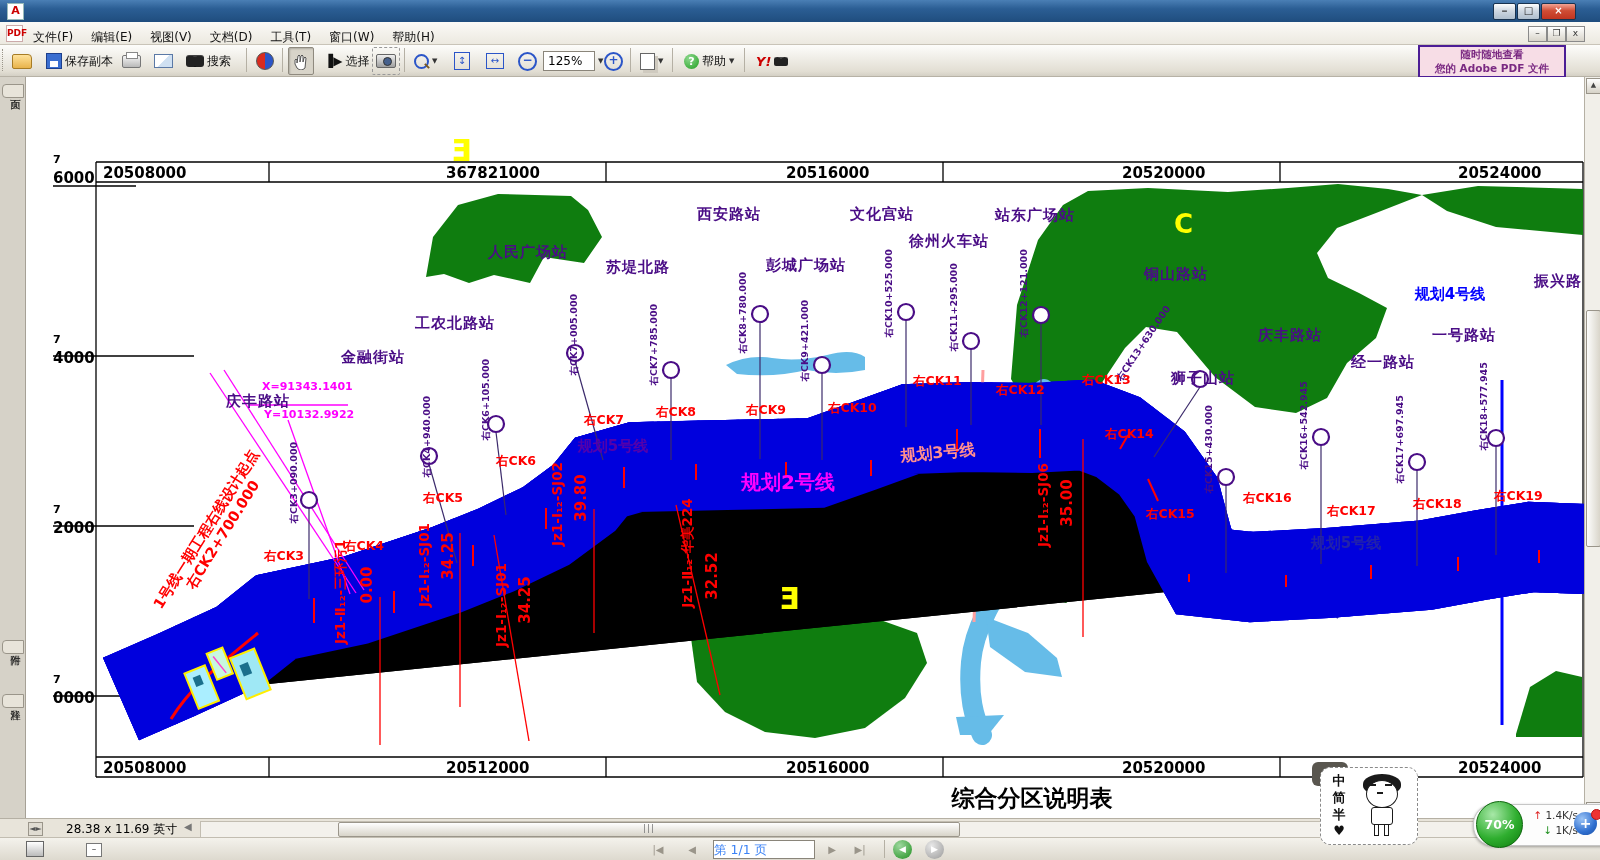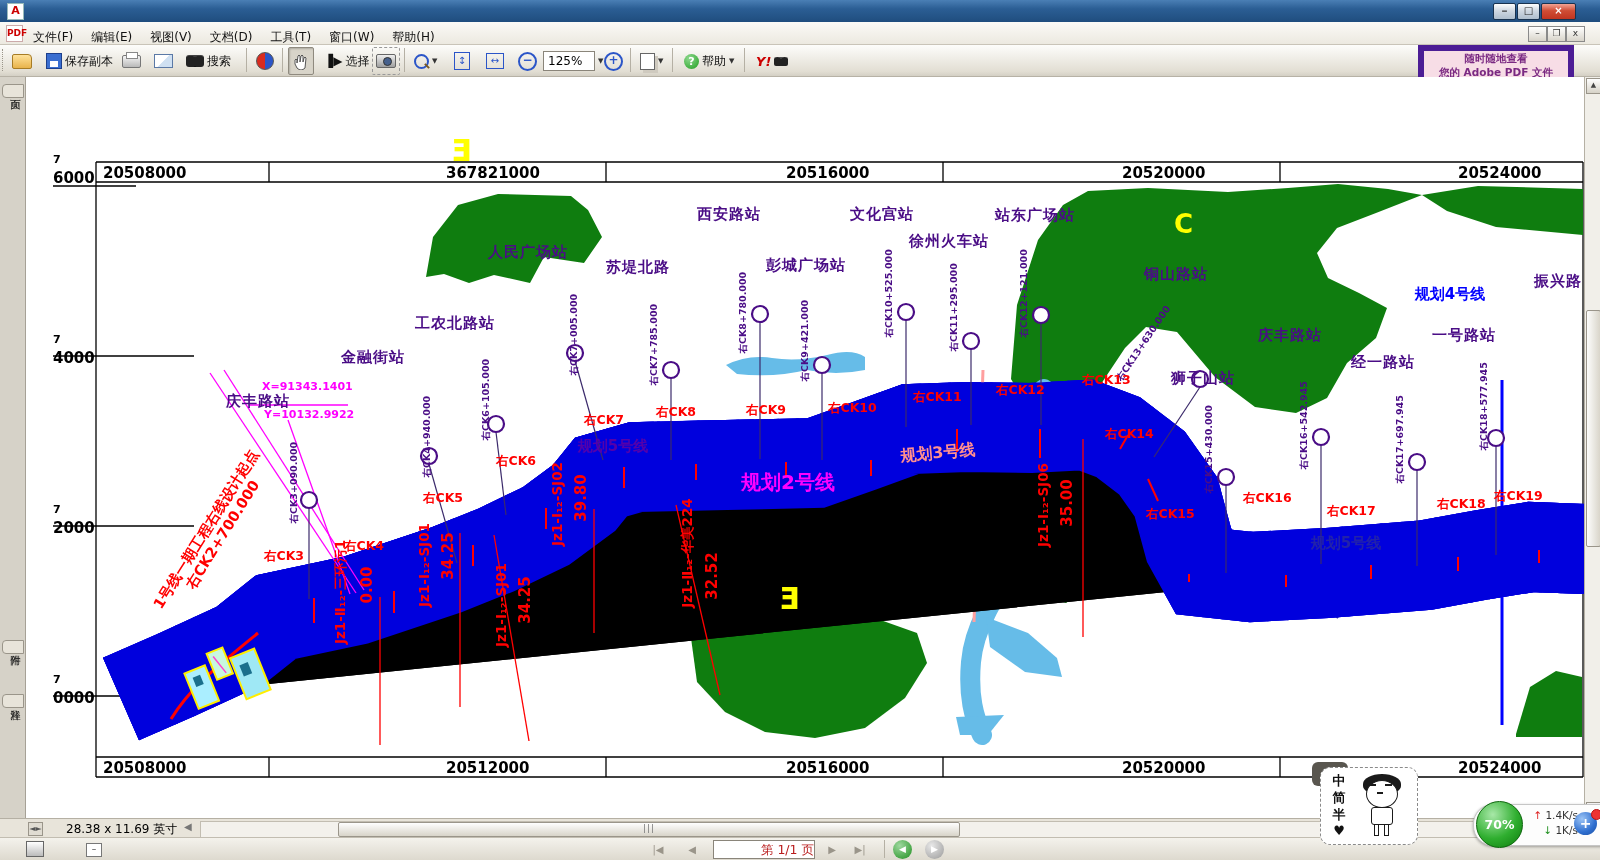--- a/index.html
+++ b/index.html
@@ -23,21 +23,21 @@
   .docbtn{top:26px;width:17px;height:14px;border:1px solid #8a8a8a;background:linear-gradient(#fff,#d8d4ca);
     font-size:9px;line-height:12px;text-align:center;color:#333}
   #toolbar{left:0;top:45px;width:1600px;height:31px;background:linear-gradient(#fdfdfb,#e2ded3 85%,#d4d0c5);
     border-bottom:1px solid #b7b2a6}
   .tbtn{position:absolute;top:2px;height:26px;display:flex;align-items:center;gap:3px;padding:0 3px;border:1px solid transparent;border-radius:2px}
   .tbtn.pressed{border:1px solid #8f8a7f;background:#d8d4c9;box-shadow:inset 1px 1px 2px #00000033}
   .tlabel{font-size:12px;color:#111;white-space:nowrap}
   .caret{font-size:7px;color:#333}
   .grip{position:absolute;top:4px;width:3px;height:22px;border-left:1px dotted #9a958a}
   .sep{position:absolute;top:3px;width:1px;height:24px;background:#b5b0a4}
-  #banner{left:1418px;top:45px;width:144px;height:29px;background:#f7dde6;border:6px solid #4c1d95;
+  #banner{left:1418px;top:45px;width:144px;height:29px;background:#f7dde6;border:2px solid #4c1d95;
     font-size:10.5px;color:#7a2982;font-weight:bold;text-align:center;line-height:14px}
   
   #navstrip{left:0;top:77px;width:25px;height:741px;background:#d6d2c8;border-right:1px solid #a6a196}
   .navtab{position:absolute;left:2px;width:20px;padding:6px 0;background:#e8e4da;border:1px solid #9a958a;border-radius:4px 0 0 4px;
     writing-mode:vertical-rl;text-align:center;font-size:10.5px;color:#222}
   #page{left:26px;top:77px;width:1559px;height:741px;background:#fff;overflow:hidden}
   #mapsvg{position:absolute;left:0;top:0}
   .grid-lbl{position:absolute;font-size:15px;font-weight:bold;color:#000;white-space:nowrap}
   
   .st-name{position:absolute;width:140px;text-align:center;font-size:15px;font-weight:bold;color:#4a0d86;letter-spacing:1px;white-space:nowrap}
@@ -58,21 +58,21 @@
   .scr-arrow{position:absolute;left:1px;width:13px;height:14px;background:linear-gradient(#fefefe,#d6d2c7);border:1px solid #9a958a;
     font-size:7px;text-align:center;line-height:13px;color:#444}
   #vthumb{position:absolute;left:1px;top:233px;width:13px;height:235px;background:linear-gradient(90deg,#fdfdfc,#d9d5ca);border:1px solid #9a958a;border-radius:2px}
   #statusbar1{left:0;top:818px;width:1600px;height:19px;background:#e8e4da;border-top:1px solid #b5b0a4;font-size:12px;color:#000}
   #hscroll-track{position:absolute;left:200px;top:2px;width:1380px;height:15px;background:#f3f1ec;border:1px solid #c2bdb1}
   #hthumb{position:absolute;left:137px;top:0;width:620px;height:13px;background:linear-gradient(#fefefe,#d8d4c9);border:1px solid #9a958a;border-radius:2px;
     text-align:center;line-height:11px;font-size:9px;color:#777;letter-spacing:1px}
   #statusbar2{left:0;top:837px;width:1600px;height:23px;background:linear-gradient(#f4f2ec,#dcd8cd);border-top:1px solid #c2bdb1;font-size:13px}
   .navarr{position:absolute;top:3px;width:24px;height:17px;text-align:center;line-height:17px;font-size:10px;color:#9a958a}
   #page-ind{position:absolute;left:713px;top:2px;width:100px;height:17px;background:#fff;border:1px solid #8a857a;
-    text-align:right;line-height:17px;font-size:12.5px;color:#b91c1c}
+    text-align:left;line-height:17px;font-size:12.5px;color:#3b82f6}
   .navball{position:absolute;top:2px;width:19px;height:19px;border-radius:50%;color:#fff;font-size:9px;text-align:center;line-height:19px;font-weight:bold}
   
   #ime-blob{left:1312px;top:762px;width:36px;height:24px;background:#59564f;border-radius:6px}
   #ime{left:1320px;top:767px;width:96px;height:76px;background:#fff;border:1.5px dashed #8a8a8a;border-radius:10px}
   .ime-ch{position:absolute;left:10px;width:16px;text-align:center;font-size:13px;font-weight:bold;color:#111}
   #ime-face{position:absolute;left:34px;top:6px;width:54px;height:64px}
   #face-hair{position:absolute;left:8px;top:0;width:38px;height:20px;background:#1a1a1a;border-radius:50% 50% 40% 40%}
   #face-circ{position:absolute;left:11px;top:6px;width:30px;height:26px;background:#fff;border:1.5px solid #1a1a1a;border-radius:50%}
   .face-eye{position:absolute;top:10px;width:7px;height:2px;background:#1a1a1a}
   #face-mouth{position:absolute;left:13px;top:18px;width:6px;height:2px;background:#1a1a1a}
@@ -389,28 +389,28 @@
       <div class="st-ch" style="left: 1410px; top: 319px;">右CK18+577.945</div>
       <div class="st-name" style="left: 1462px; top: 195px;">振兴路</div>
       <div class="ck" style="left: 238px; top: 471px;">右CK3</div>
       <div class="ck" style="left: 318px; top: 461px;">右CK4</div>
       <div class="ck" style="left: 397px; top: 413px;">右CK5</div>
       <div class="ck" style="left: 470px; top: 376px;">右CK6</div>
       <div class="ck" style="left: 558px; top: 335px;">右CK7</div>
       <div class="ck" style="left: 630px; top: 327px;">右CK8</div>
       <div class="ck" style="left: 720px; top: 325px;">右CK9</div>
       <div class="ck" style="left: 802px; top: 323px;">右CK10</div>
-      <div class="ck" style="left: 887px; top: 312px;">右CK11</div>
+      <div class="ck" style="left: 887px; top: 296px;">右CK11</div>
       <div class="ck" style="left: 970px; top: 305px;">右CK12</div>
       <div class="ck" style="left: 1056px; top: 295px;">右CK13</div>
       <div class="ck" style="left: 1079px; top: 349px;">右CK14</div>
       <div class="ck" style="left: 1120px; top: 429px;">右CK15</div>
       <div class="ck" style="left: 1217px; top: 413px;">右CK16</div>
       <div class="ck" style="left: 1301px; top: 426px;">右CK17</div>
-      <div class="ck" style="left: 1387px; top: 419px; margin-left: 24px;">右CK18</div>
+      <div class="ck" style="left: 1387px; top: 419px;">右CK18</div>
       <div class="ck" style="left: 1468px; top: 411px; text-align: center;">右CK19</div>
       <div class="bh" style="left: 215px; top: 506px;">Jz1-Ⅱ₁₂-三环污1</div>
       <div class="bhv" style="left: 306px; top: 499px;">0.00</div>
       <div class="bh" style="left: 298px; top: 480px;">Jz1-Ⅰ₁₂-SJ01</div>
       <div class="bhv" style="left: 387px; top: 470px;">34.25</div>
       <div class="bh" style="left: 375px; top: 520px;">Jz1-Ⅰ₁₂-SJ01</div>
       <div class="bhv" style="left: 464px; top: 514px;">34.25</div>
       <div class="bh" style="left: 431px; top: 419px;">Jz1-Ⅰ₁₂-SJ02</div>
       <div class="bhv" style="left: 520px; top: 412px;">39.80</div>
       <div class="bh" style="left: 562px; top: 467px;">Jz1-Ⅱ₁₂-华美224</div>
@@ -427,20 +427,21 @@
       <div class="reg" style="left: 1148px; top: 132.1px; font-size: 26px;">C</div>
     </div>
 
   <div id="start-label">
     <div class="l1">1号线一期工程右线设计起点</div>
     <div class="l2">右CK2+700.000</div>
   </div>
   <div class="xy" style="left:236px;top:303px">X=91343.1401</div>
   <div class="xy" style="left:238px;top:331px">Y=10132.9922</div>
 
+  <div id="tbl-title">综合分区说明表</div>
 
 </div>
 
 <div class="abs" id="vscroll">
   <div class="scr-arrow" style="top:1px">▲</div>
   <div id="vthumb"></div>
   <div class="scr-arrow" style="top:725px">▼</div>
 </div>
 
 <div class="abs" id="statusbar1">

